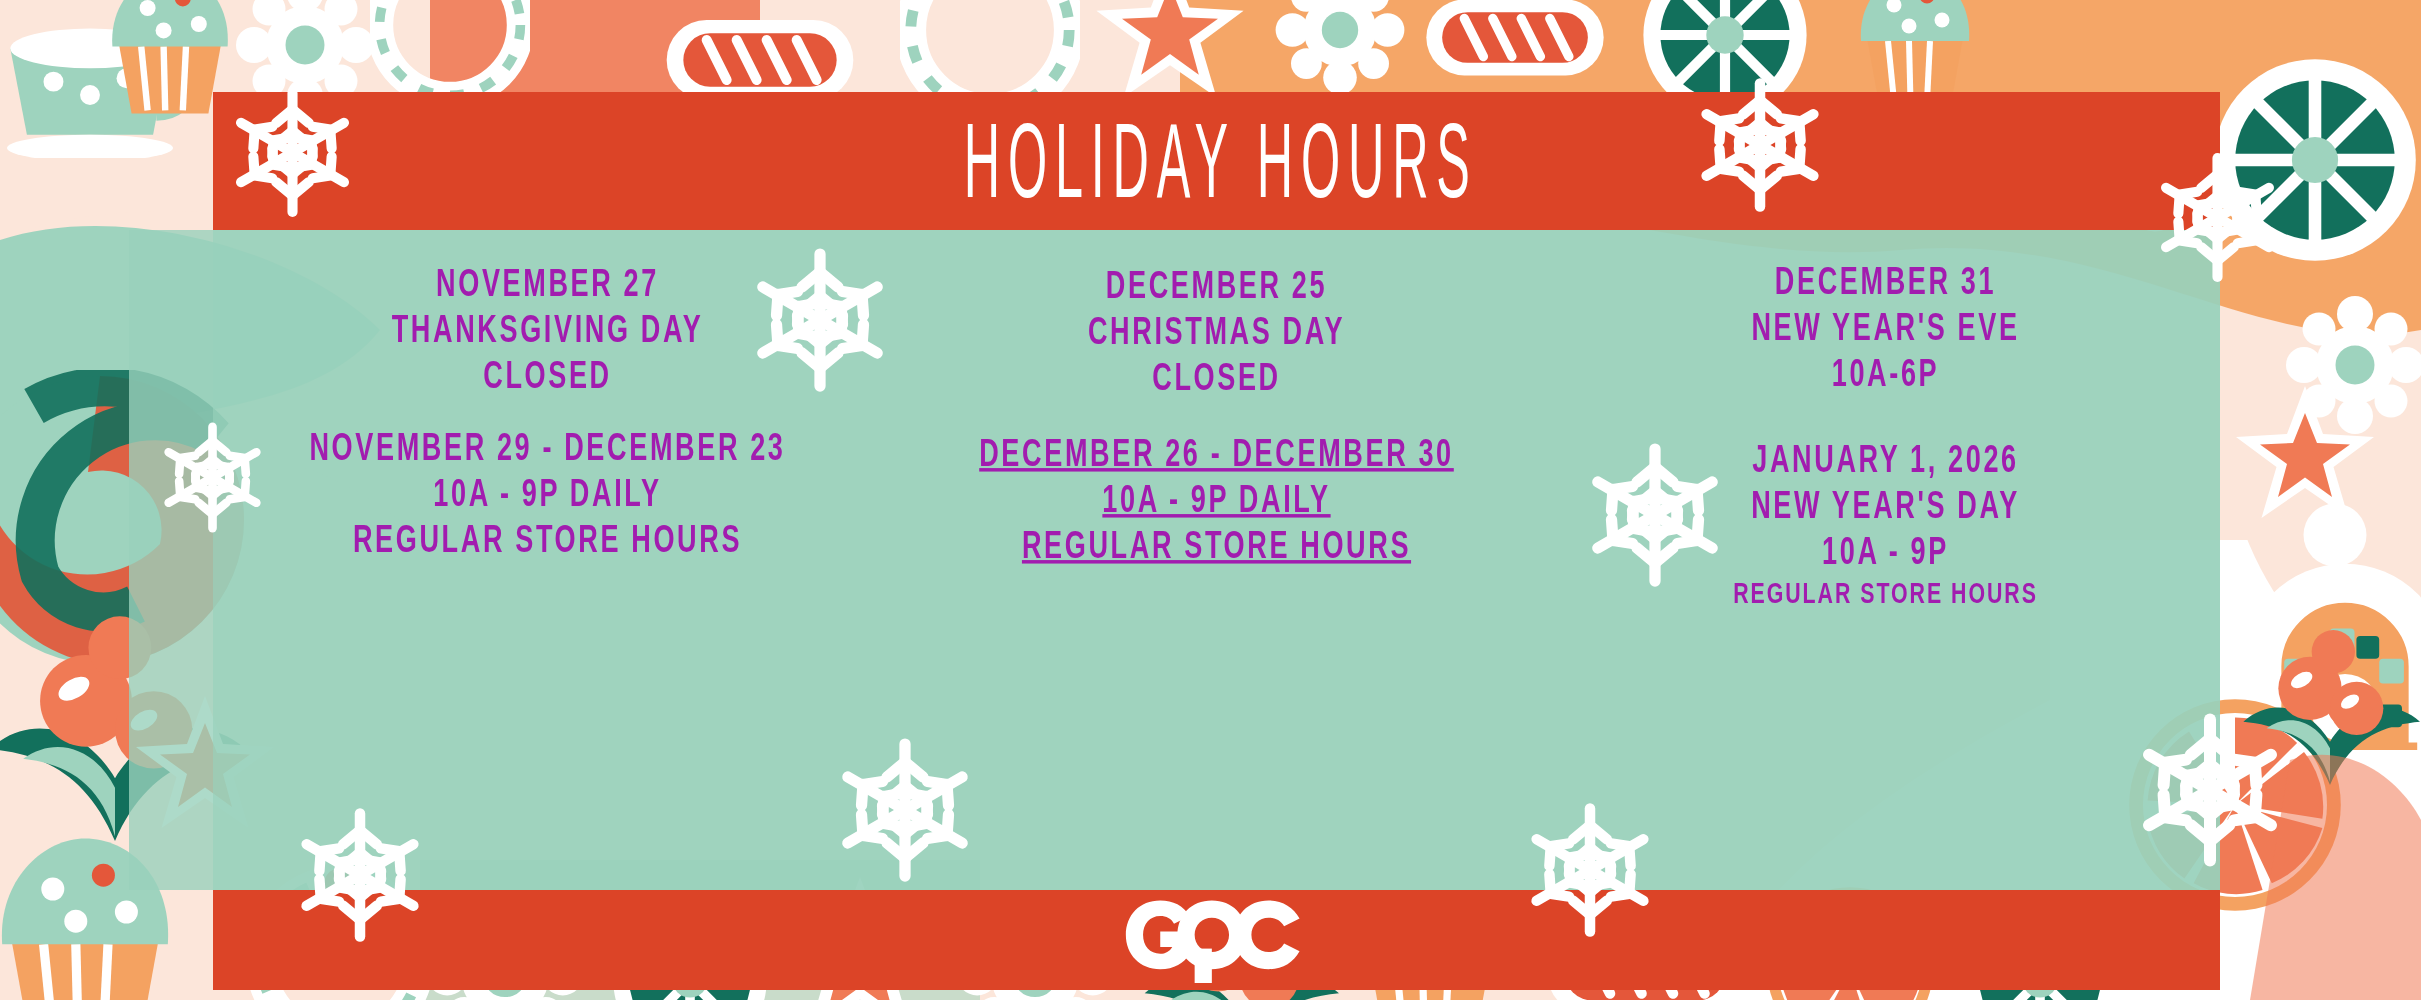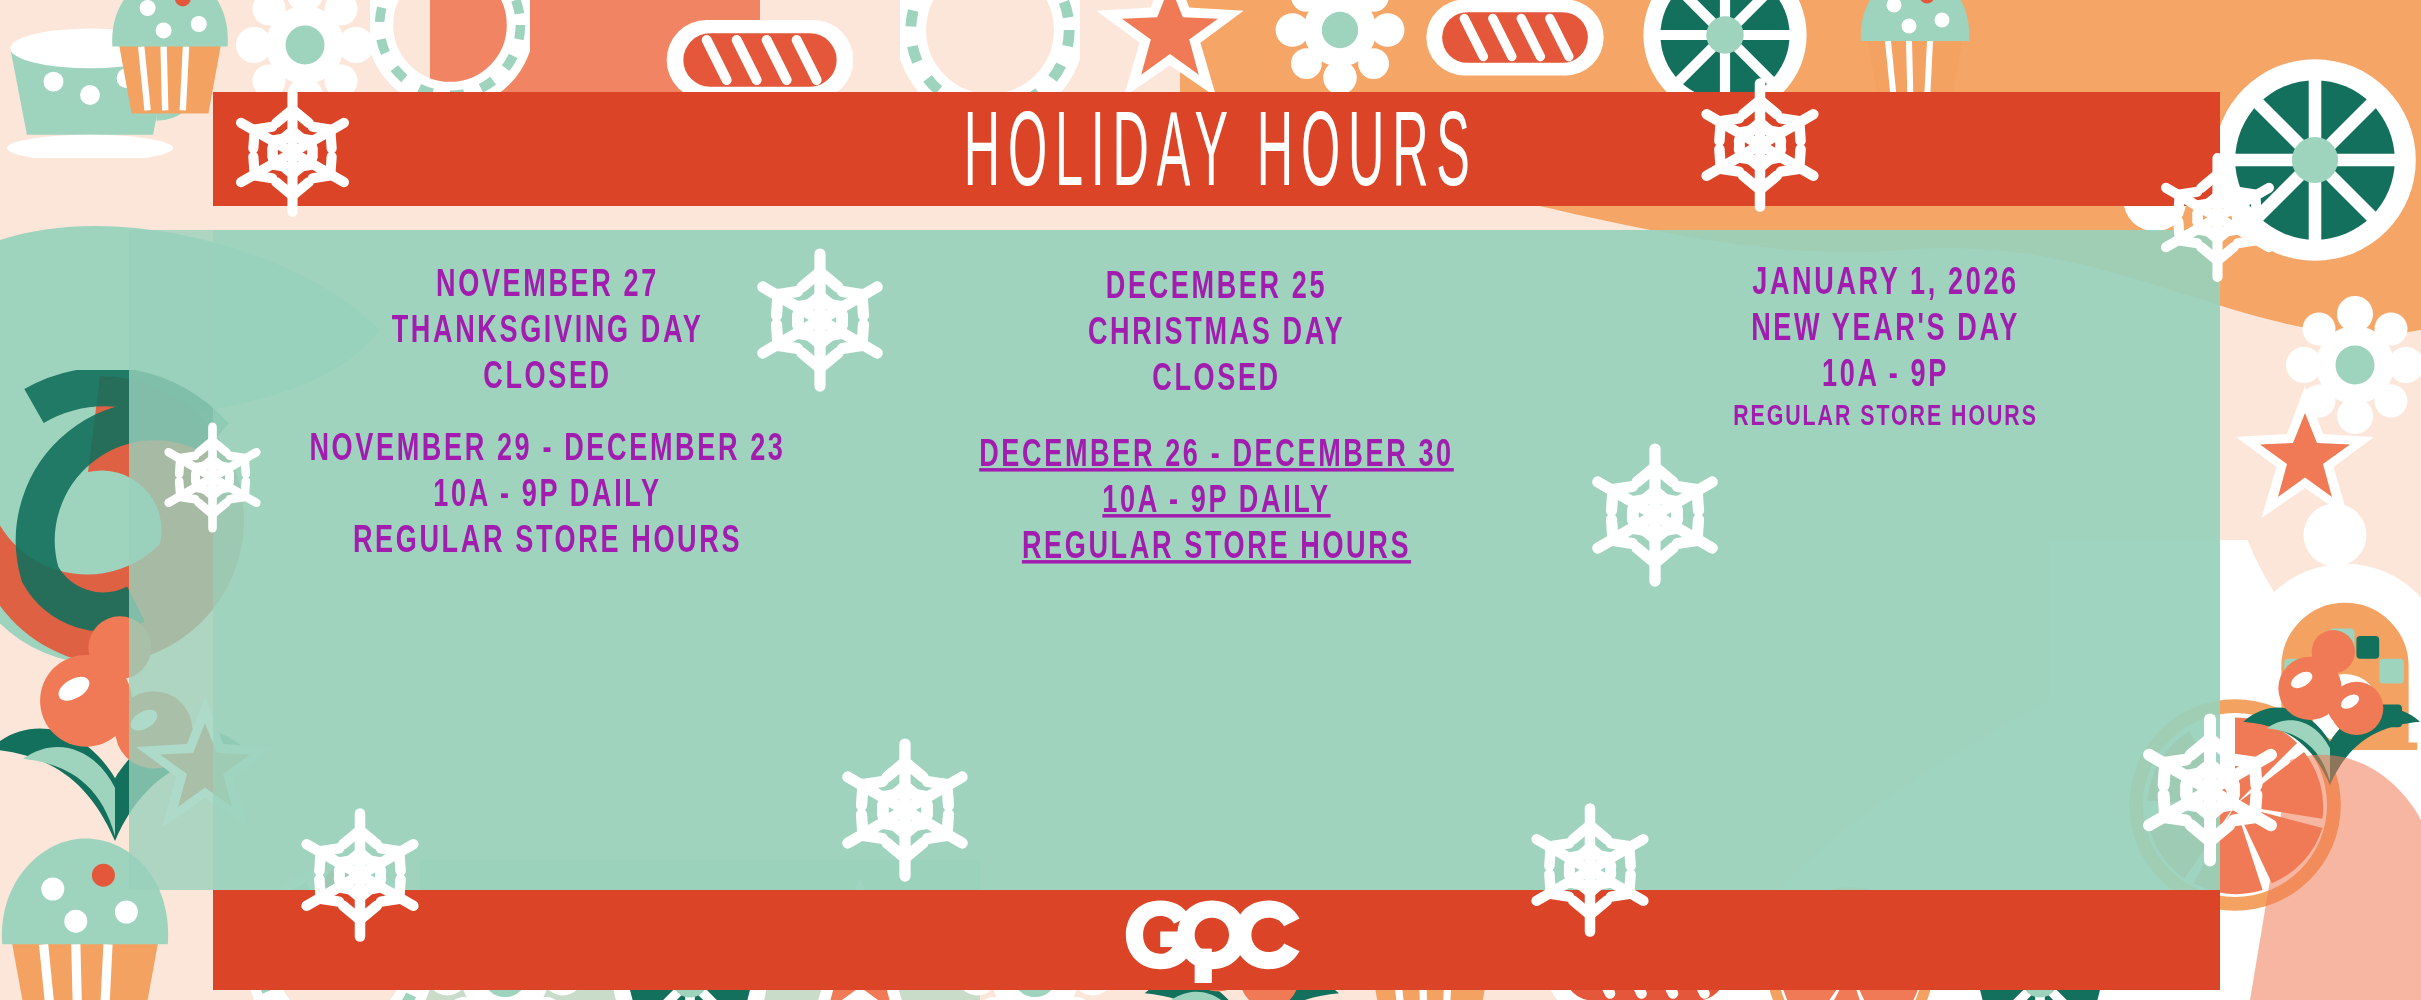--- a/index.html
+++ b/index.html
@@ -14,21 +14,21 @@
   #bg svg{display:block;width:2421px;height:1000px;}
 
   
   #card{
     position:absolute;
     left:213px; top:92px;
     width:2007px; height:808px;
     z-index:3;
   }
   .title-bar{
-    position:absolute;left:0;top:0;width:100%;height:114px;
+    position:absolute;left:0;top:0;width:100%;height:138px;
     background:#DC4427;
     display:flex;align-items:center;justify-content:center;
   }
   .title-bar h1{
     margin:0;
     color:#FFFFFF;
     font-family:"Liberation Sans", sans-serif;
     font-size:84px;
     font-weight:400;
     letter-spacing:13px;
@@ -348,20 +348,25 @@
           <span class="ln">CLOSED</span>
         </div>
         <div class="entry">
           <span class="ln hdr">DECEMBER 26 - DECEMBER 30</span>
           <span class="ln">10A - 9P DAILY</span>
           <span class="ln">REGULAR STORE HOURS</span>
         </div>
       </div>
     <div class="col col3">
         <div class="entry">
+          <span class="ln hdr">DECEMBER 31</span>
+          <span class="ln">NEW YEAR'S EVE</span>
+          <span class="ln">10A-6P</span>
+        </div>
+        <div class="entry">
           <span class="ln hdr">JANUARY 1, 2026</span>
           <span class="ln">NEW YEAR'S DAY</span>
           <span class="ln">10A - 9P</span>
           <span class="ln sml">REGULAR STORE HOURS</span>
         </div>
       </div>
   </div>
 
   <div class="footer-bar">
     <div class="logo">

